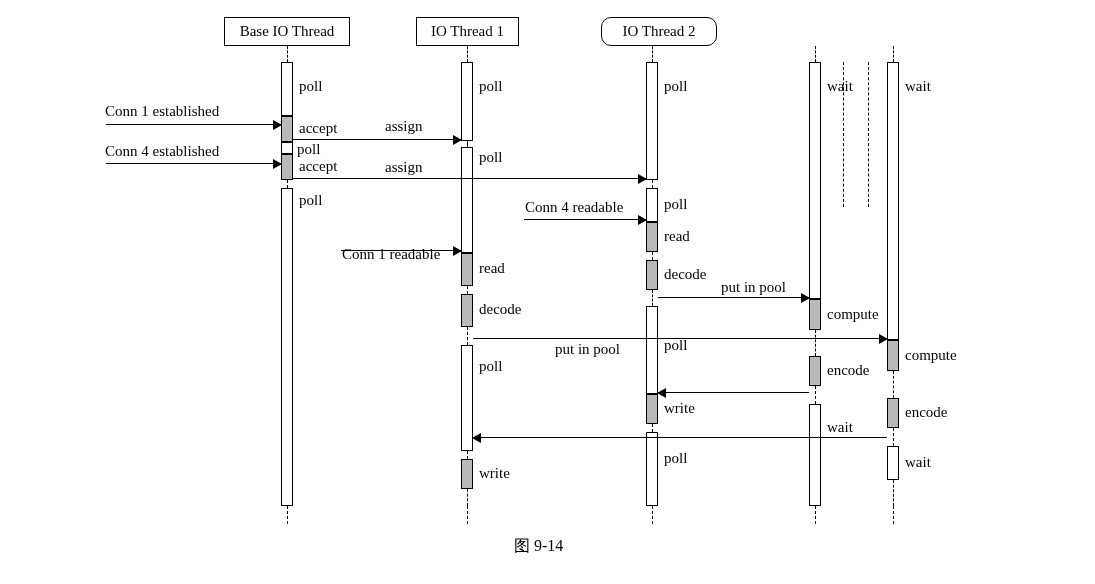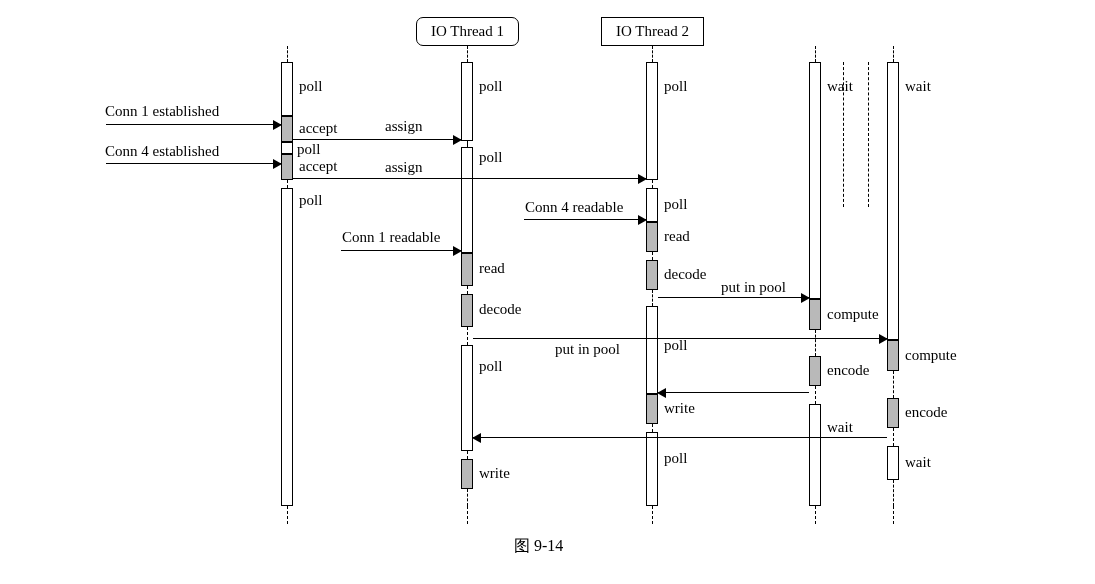--- a/index.html
+++ b/index.html
@@ -77,22 +77,23 @@
     position: absolute;
     font-size: 16px;
     color: #000;
   }
 </style>
 </head>
 <body>
 
 <div class="canvas">
 
-  <div class="head" style="left:416px; top:17px; width:103px;border-radius:7px;">IO Thread 1</div>
-  <div class="head" style="left:601px; top:17px; width:103px;">IO Thread 2</div>
+  <div class="head" style="left:224px; top:17px; width:126px;">Base IO Thread</div>
+  <div class="head" style="left:416px; top:17px; width:103px;">IO Thread 1</div>
+  <div class="head" style="left:601px; top:17px; width:116px;border-radius:10px;">IO Thread 2</div>
 
   <div class="lifeline" style="left:287px; top:46px; height:16px;"></div>
   <div class="lifeline" style="left:467px; top:46px; height:16px;"></div>
   <div class="lifeline" style="left:652px; top:46px; height:16px;"></div>
   <div class="lifeline" style="left:815px; top:46px; height:16px;"></div>
   <div class="lifeline" style="left:893px; top:46px; height:16px;"></div>
 
   <div class="lifeline" style="left:843px; top:62px; height:145px;"></div>
   <div class="lifeline" style="left:868px; top:62px; height:145px;"></div>
 
@@ -228,21 +229,21 @@
   <div class="lbl" style="left:385px; top:159px;">assign</div>
   <div class="msg" style="left:293px; top:178px; width:353px;">
     <div class="ah right"></div>
   </div>
 
   <div class="lbl" style="left:525px; top:199px;">Conn 4 readable</div>
   <div class="msg" style="left:524px; top:219px; width:122px;">
     <div class="ah right"></div>
   </div>
 
-  <div class="lbl" style="left:342px; top:229px;">Conn 1 readable</div>
+  <div class="lbl" style="left:342px; top:246px;">Conn 1 readable</div>
   <div class="msg" style="left:341px; top:250px; width:120px;">
     <div class="ah right"></div>
   </div>
 
   <div class="lbl" style="left:721px; top:279px;">put in pool</div>
   <div class="msg" style="left:658px; top:297px; width:151px;">
     <div class="ah right"></div>
   </div>
 
   <div class="lbl" style="left:555px; top:341px;">put in pool</div>

